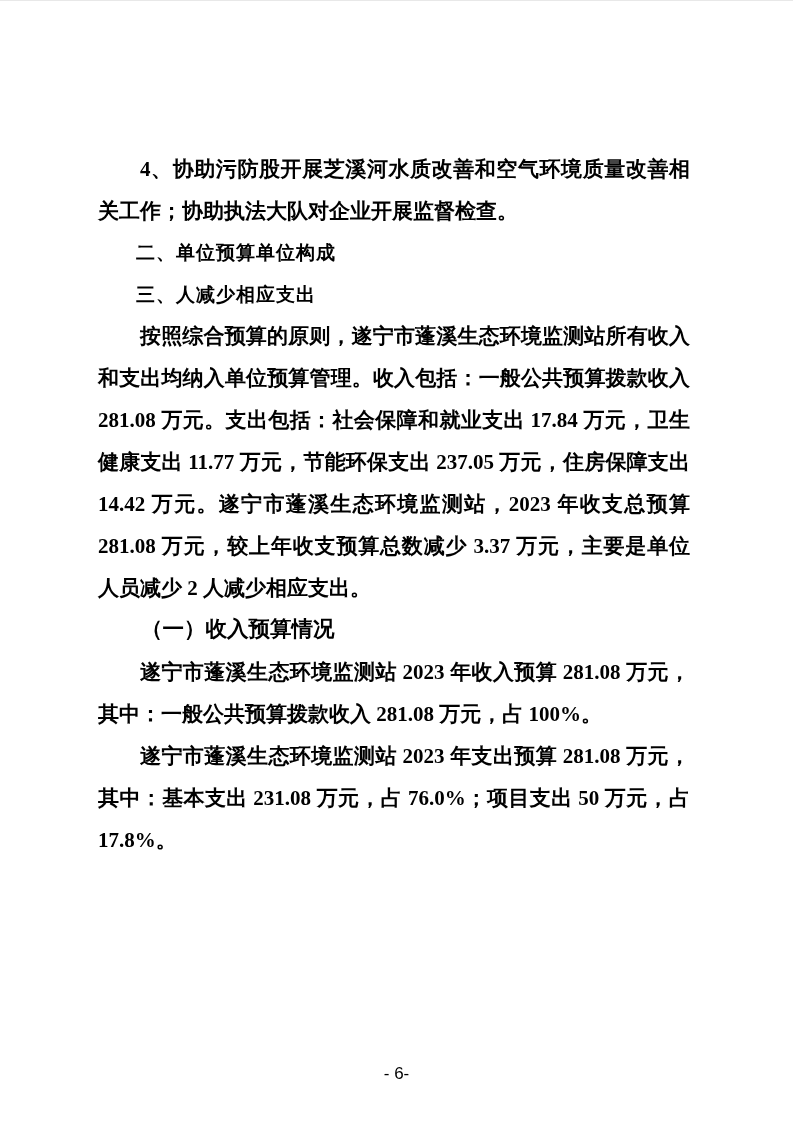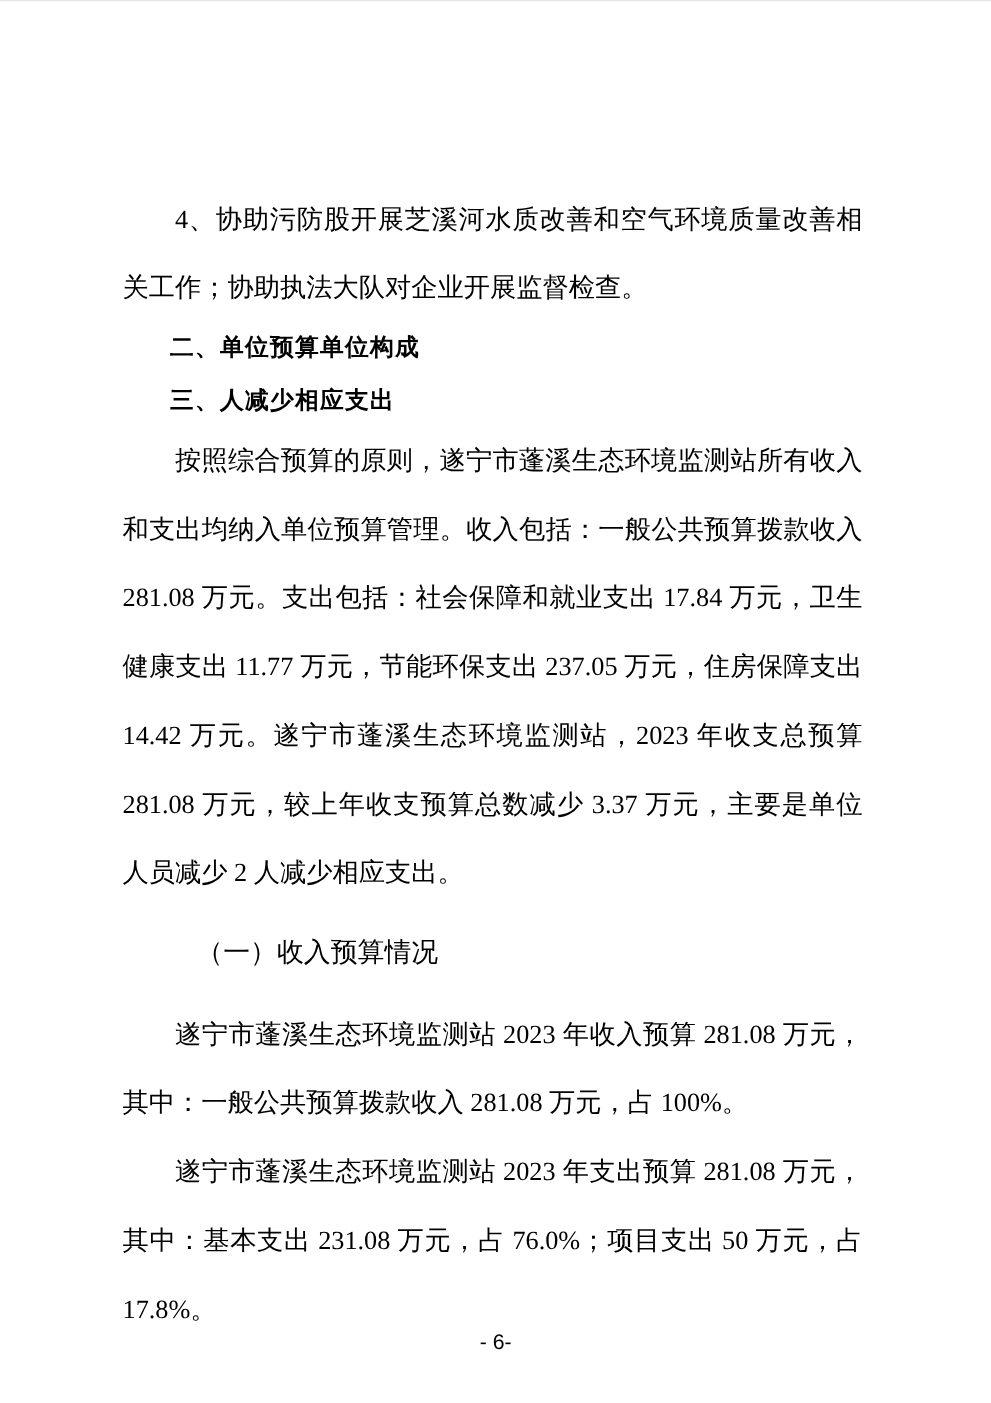--- a/index.html
+++ b/index.html
@@ -20,39 +20,40 @@
     .content {
       position: absolute;
       left: 98px;
       top: 147px;
       width: 592px;
     }
     .para {
       margin: 0;
       font-family: "Liberation Serif", "DejaVu Serif", serif;
       font-size: 21px;
-      line-height: 55px;
+      line-height: 42px;
       text-align: justify;
       text-indent: 2em;
+      font-weight: bold;
     }
     .heading-hei {
       margin: 0;
       font-family: "Liberation Sans", "DejaVu Sans", sans-serif;
       font-size: 19px;
       line-height: 41.5px;
       font-weight: 700;
       text-indent: 2em;
       letter-spacing: 1px;
     }
     .heading-kai {
-      margin: 16px;
+      margin: 0;
       font-family: "Liberation Serif", "DejaVu Serif", serif;
       font-size: 21.5px;
       line-height: 41.5px;
-      font-weight: 400;
+      font-weight: 700;
       text-indent: 2em;
     }
     .footer {
       position: absolute;
       left: 0;
       width: 100%;
       top: 1063px;
       text-align: center;
       font-family: "Liberation Sans", "DejaVu Sans", sans-serif;
       font-size: 17px;

